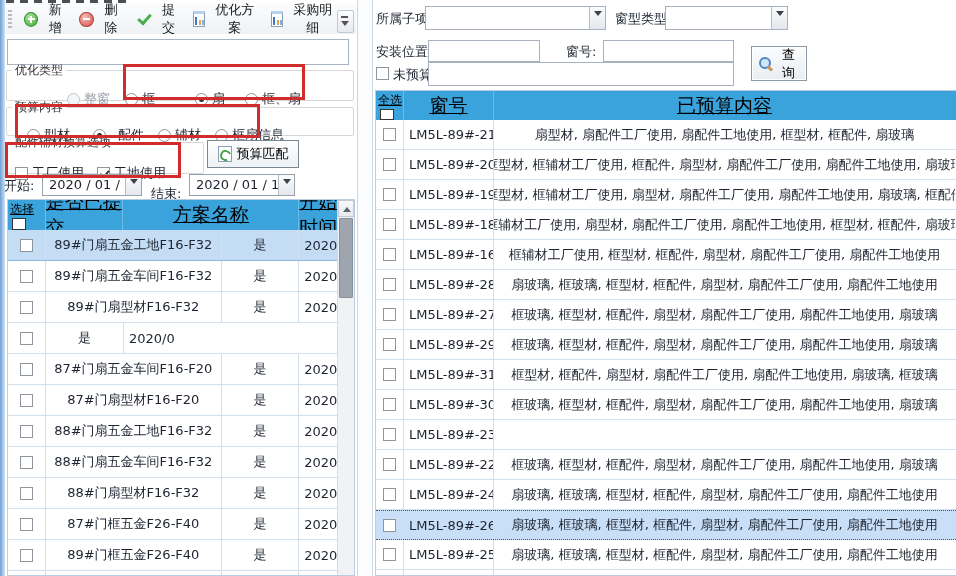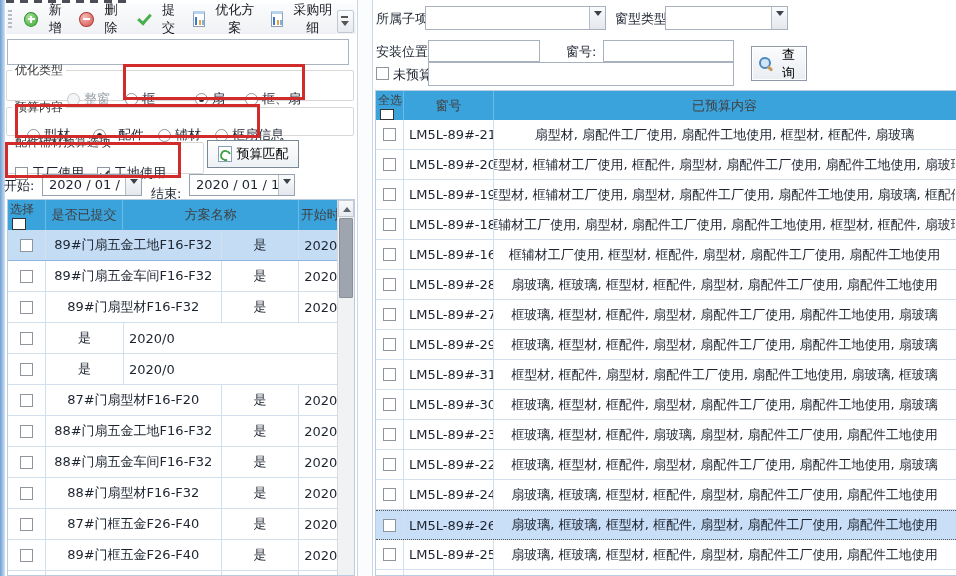--- a/index.html
+++ b/index.html
@@ -59,24 +59,24 @@
   .ic-match::after{content:"";position:absolute;left:1px;top:3px;width:7px;height:7px;border:2px solid #43a047;
                    border-radius:50%;border-right-color:transparent;transform:rotate(25deg);}
   .lbl{position:absolute;font-size:13px;}
   .datebox{position:absolute;display:flex;border:1px solid #97a2af;background:#fff;height:22px;box-sizing:border-box;}
   .datebox .val{flex:1;padding:2px 0 0 6px;font-size:13px;white-space:nowrap;overflow:hidden;}
   .dd{width:15px;background:linear-gradient(#fafbfc,#e4e8ee);border-left:1px solid #b6beca;display:flex;justify-content:center;flex:0 0 15px;}
   
   .tbl{position:absolute;box-sizing:border-box;border:1px solid #bacde0;background:#fff;overflow:hidden;}
   .ltable{left:7px;top:199px;width:348px;height:377px;}
   .rtable{left:375px;top:90px;width:581px;height:486px;border-right:0;}
-  .thead{display:flex;background:#3aa3dc;color:#404040;}
+  .thead{display:flex;background:#3aa3dc;color:#000000;text-decoration:underline;}
   .ltable .thead{height:30px;}
   .rtable .thead{height:29px;}
-  .th{box-sizing:border-box;border-right:1px solid #6cbbe7;display:flex;align-items:center;justify-content:center;font-size:13px;overflow:hidden;}
+  .th{box-sizing:border-box;border-right:1px solid #6cbbe7;display:flex;align-items:center;justify-content:center;font-size:19px;overflow:hidden;}
   .th.first{flex-direction:column;align-items:flex-start;justify-content:flex-start;padding:1px 0 0 2px;font-size:12px;gap:0px;}
   .th .hcb{width:12px;height:12px;border:1px solid #333;background:#fff;margin:0 0 0 2px;}
   .trow{display:flex;background:#fff;box-sizing:border-box;border-bottom:1px solid #d2dfec;}
   .ltable .trow{height:31px;}
   .rtable .trow{height:30px;}
   .td{box-sizing:border-box;border-right:1px solid #d2dfec;display:flex;align-items:center;justify-content:center;font-size:13px;overflow:hidden;white-space:nowrap;}
   .td.l{justify-content:flex-start;padding-left:5px;}
   .trow.sel{background:#c5dcf5;border-bottom:1px solid #8fb6e0;}
   .trow.foc{background:#c9def7;border-top:1px dotted #555;border-bottom:1px dotted #555;}
   
@@ -247,20 +247,21 @@
       <div class="td lc1">
           <span class="cb"></span>
         </div>
       <div class="td lc3">是</div>
       <div class="td lc4 l">2020/0</div>
     </div>
     <div class="trow">
       <div class="td lc1">
           <span class="cb"></span>
         </div>
+      <div class="td lc2">87#门扇五金车间F16-F20</div>
       <div class="td lc3">是</div>
       <div class="td lc4 l">2020/0</div>
     </div>
     <div class="trow">
       <div class="td lc1">
           <span class="cb"></span>
         </div>
       <div class="td lc2">87#门扇型材F16-F20</div>
       <div class="td lc3">是</div>
       <div class="td lc4 l">2020/0</div>
@@ -435,21 +436,20 @@
           <span class="cb"></span>
         </div>
       <div class="td rc2 l">LM5L-89#-30F28</div>
       <div class="td rc3">框玻璃, 框型材, 框配件, 扇型材, 扇配件工厂使用, 扇配件工地使用, 扇玻璃</div>
     </div>
     <div class="trow">
       <div class="td rc1">
           <span class="cb"></span>
         </div>
       <div class="td rc2 l">LM5L-89#-23F21</div>
-      <div class="td rc3">框玻璃, 框型材, 框配件, 扇玻璃, 扇型材, 扇配件工厂使用, 扇配件工地使用</div>
     </div>
     <div class="trow">
       <div class="td rc1">
           <span class="cb"></span>
         </div>
       <div class="td rc2 l">LM5L-89#-22F20</div>
       <div class="td rc3">框玻璃, 框型材, 框配件, 扇型材, 扇配件工厂使用, 扇配件工地使用, 扇玻璃</div>
     </div>
     <div class="trow">
       <div class="td rc1">

